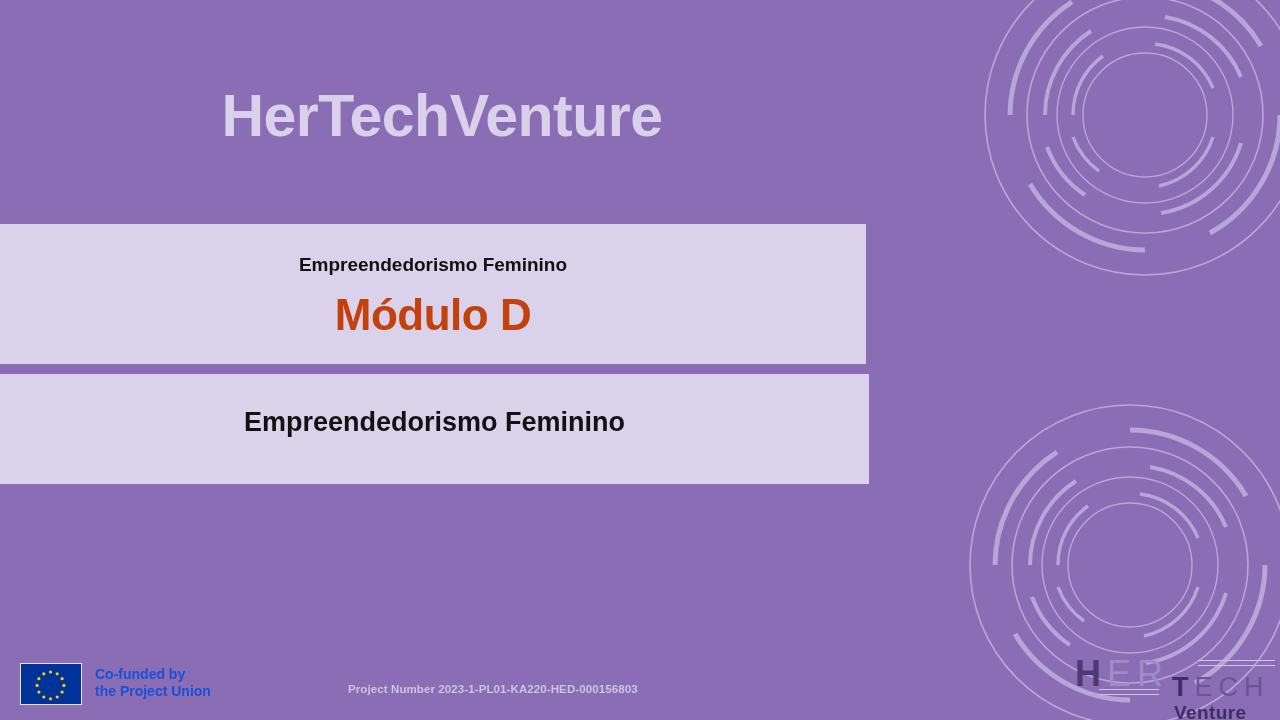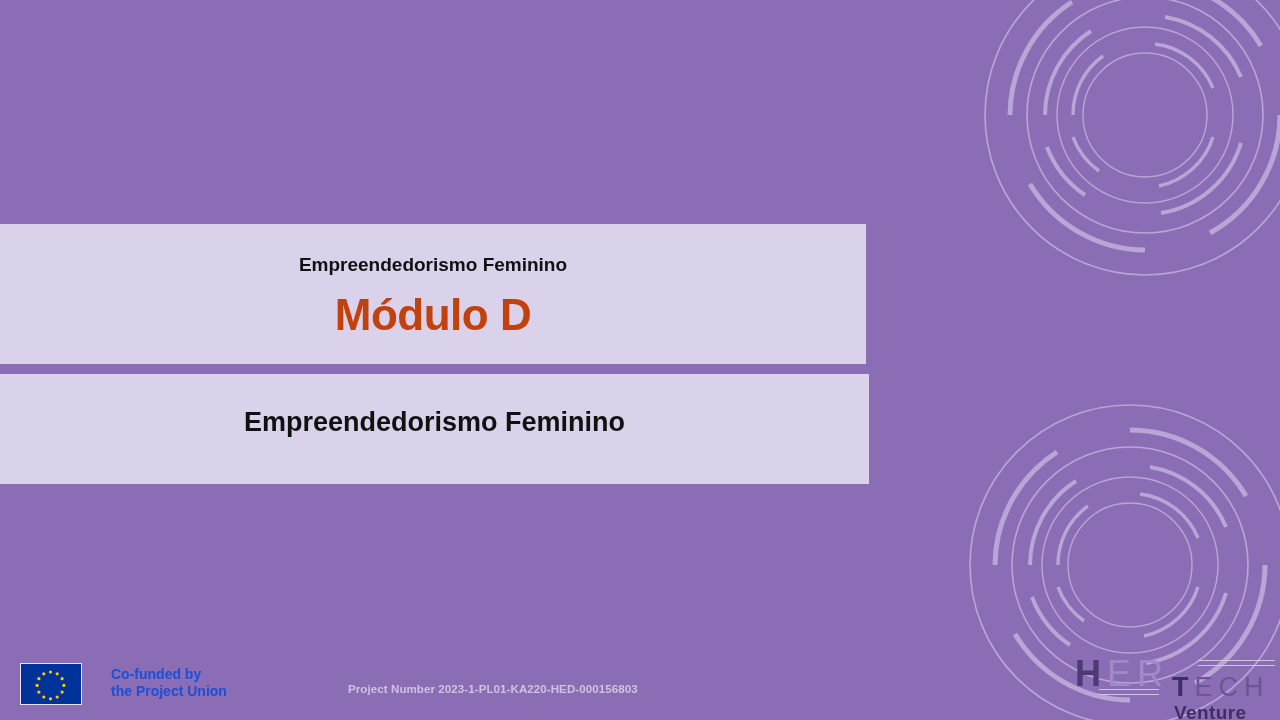--- a/index.html
+++ b/index.html
@@ -108,21 +108,21 @@
   #eu-flag {
     position: absolute;
     left: 0; top: 0;
     width: 62px; height: 42px;
     background: #003399;
     border: 1.5px solid #e6e2f0;
     box-sizing: border-box;
   }
   #eu-text {
     position: absolute;
-    left: 91px; top: 3px;
+    left: 75px; top: 3px;
     color: #1a4fd6;
     font-size: 14px;
     font-weight: bold;
     line-height: 1.24;
   }
 
   
   #project-number {
     position: absolute;
     left: 348px;
@@ -219,20 +219,21 @@
       <path d="M 170 170 m -60 80 a 100 100 0 0 1 -38 -48" stroke-width="4"></path>
       <circle cx="170" cy="170" r="88" stroke-width="1.4"></circle>
       <path d="M 170 170 m -72 0 a 72 72 0 0 1 30 -59" stroke-width="3.4"></path>
       <path d="M 170 170 m 10 -71 a 72 72 0 0 1 58 44" stroke-width="3.4"></path>
       <path d="M 170 170 m 68 22 a 72 72 0 0 1 -54 49" stroke-width="3.4"></path>
       <path d="M 170 170 m -46 56 a 72 72 0 0 1 -26 -34" stroke-width="3.4"></path>
       <circle cx="170" cy="170" r="62" stroke-width="1.4"></circle>
     </svg>
   </div>
 
+  <div id="main-title">HerTechVenture</div>
 
   <div class="panel" id="panel-module">
     <div id="module-kicker">Empreendedorismo Feminino</div>
     <div id="module-title">Módulo D</div>
   </div>
 
   <div class="panel" id="panel-subject">
     <div id="subject-title">Empreendedorismo Feminino</div>
   </div>
 

